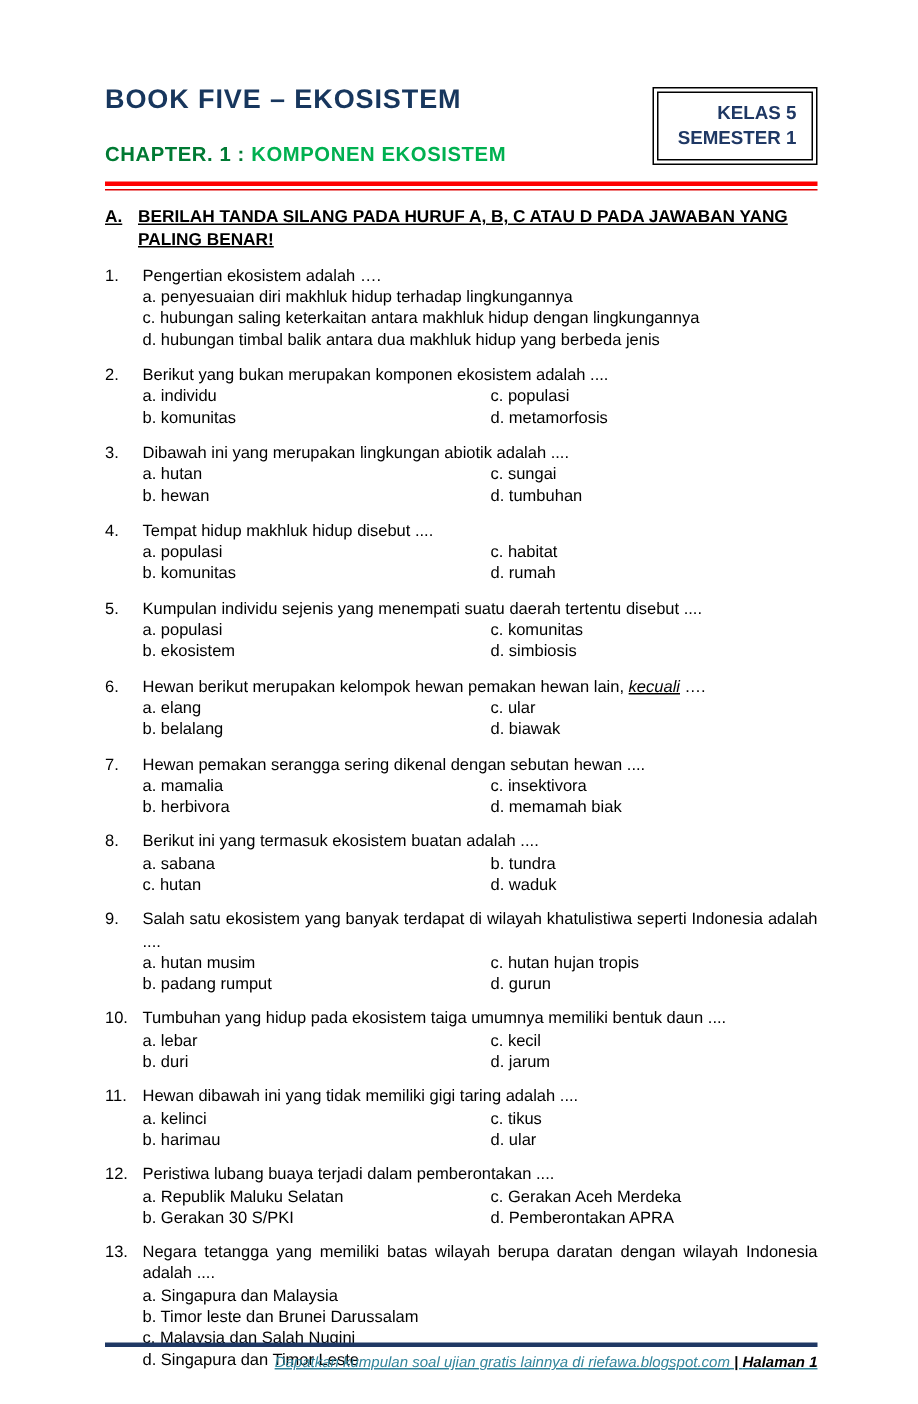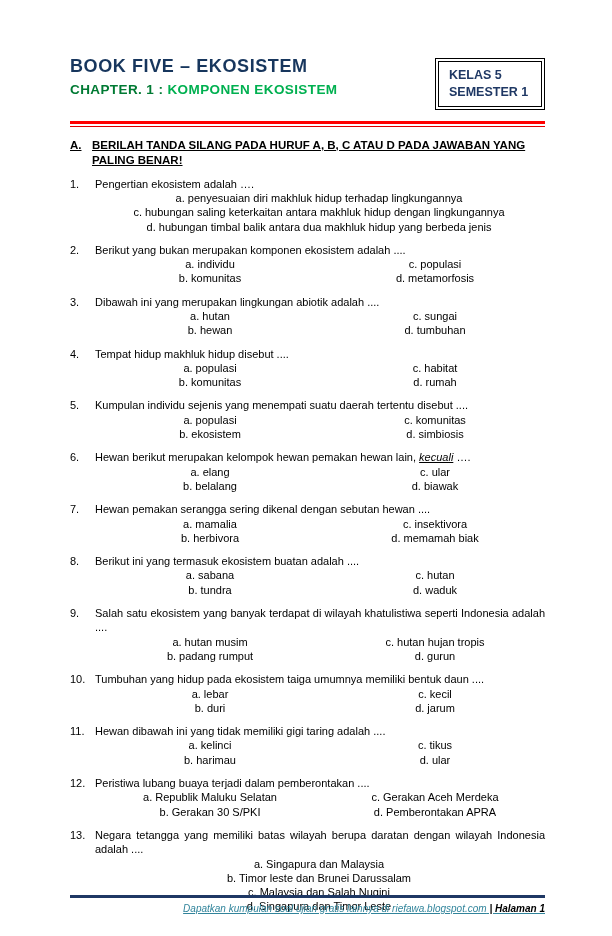--- a/index.html
+++ b/index.html
@@ -4,39 +4,39 @@
 <style>
   * { margin:0; padding:0; box-sizing:border-box; }
   html,body { background:#888; }
   body { font-family:"Liberation Sans", sans-serif; }
   .page {
     position:relative; width:612px; height:936px; background:#fff;
     margin:0 auto; padding:56px 67px 0 70px; color:#000; overflow:hidden;
   }
   .header { display:flex; justify-content:space-between; align-items:flex-start; }
   .title { font-size:18px; font-weight:bold; color:#17365D; letter-spacing:.6px; }
-  .chapter { font-size:13.5px; font-weight:bold; color:#007A33; letter-spacing:.4px; margin-top:5px; }
+  .chapter { font-size:13.5px; font-weight:bold; color:#007A33; letter-spacing:.4px; margin-top:18px; }
   .chapter-name { color:#00B050; }
   .badge {
-    border:4px double #000; padding:5px 10px; text-align:left;
+    border:4px double #000; padding:5px 10px; text-align:right;
     font-weight:bold; color:#1F3864; font-size:12.5px; min-width:110px; margin-top:2px;
   }
   .badge div { line-height:1.35; }
   .red-rule { margin-top:11px; height:6px; border-top:3px solid #FF0000; border-bottom:1px solid #E00000; }
   .section { display:flex; margin-top:11px; font-weight:bold; font-size:11.5px; line-height:1.3; }
   .sec-label { width:22px; flex:none; text-decoration:underline; }
   .sec-text { flex:1; text-decoration:underline; }
   #questions { margin-top:4px; }
   .question { display:flex; margin-top:9px; font-size:11px; line-height:1.3; }
   .q-num { width:25px; flex:none; }
   .q-body { flex:1; }
   .q-text { text-align:justify; }
   .q-em { font-weight:normal; font-style:italic; text-decoration:underline; }
   .opts.two { display:grid; grid-template-columns:232px 1fr; }
-  .opt { padding-right:2px;text-align:center; }
+  .opt { padding-right:2px; }
   .footer { position:absolute; left:70px; right:67px; bottom:22px; }
   .footer-rule { border-top:3px solid #1F3864; margin-bottom:5px; }
   .footer-text { text-align:right; font-size:10px; font-style:italic; color:#31849B;text-decoration:underline; }
   .footer-link { color:#31849B; text-decoration:underline; cursor:pointer; }
   .footer-sep { color:#000; font-weight:bold; }
   .footer-page { color:#000; font-weight:bold; }
 </style>
 </head>
 <body>
 
@@ -146,22 +146,22 @@
             <div class="opt">d. memamah biak</div>
           </div>
         </div>
       </div>
       <div class="question">
         <div class="q-num">8.</div>
         <div class="q-body">
           <div class="q-text">Berikut ini yang termasuk ekosistem buatan adalah ....</div>
           <div class="opts two">
             <div class="opt">a. sabana</div>
+            <div class="opt">b. tundra</div>
             <div class="opt">c. hutan</div>
-            <div class="opt">b. tundra</div>
             <div class="opt">d. waduk</div>
           </div>
         </div>
       </div>
       <div class="question">
         <div class="q-num">9.</div>
         <div class="q-body">
           <div class="q-text">Salah satu ekosistem yang banyak terdapat di wilayah khatulistiwa seperti Indonesia adalah ....</div>
           <div class="opts two">
             <div class="opt">a. hutan musim</div>

